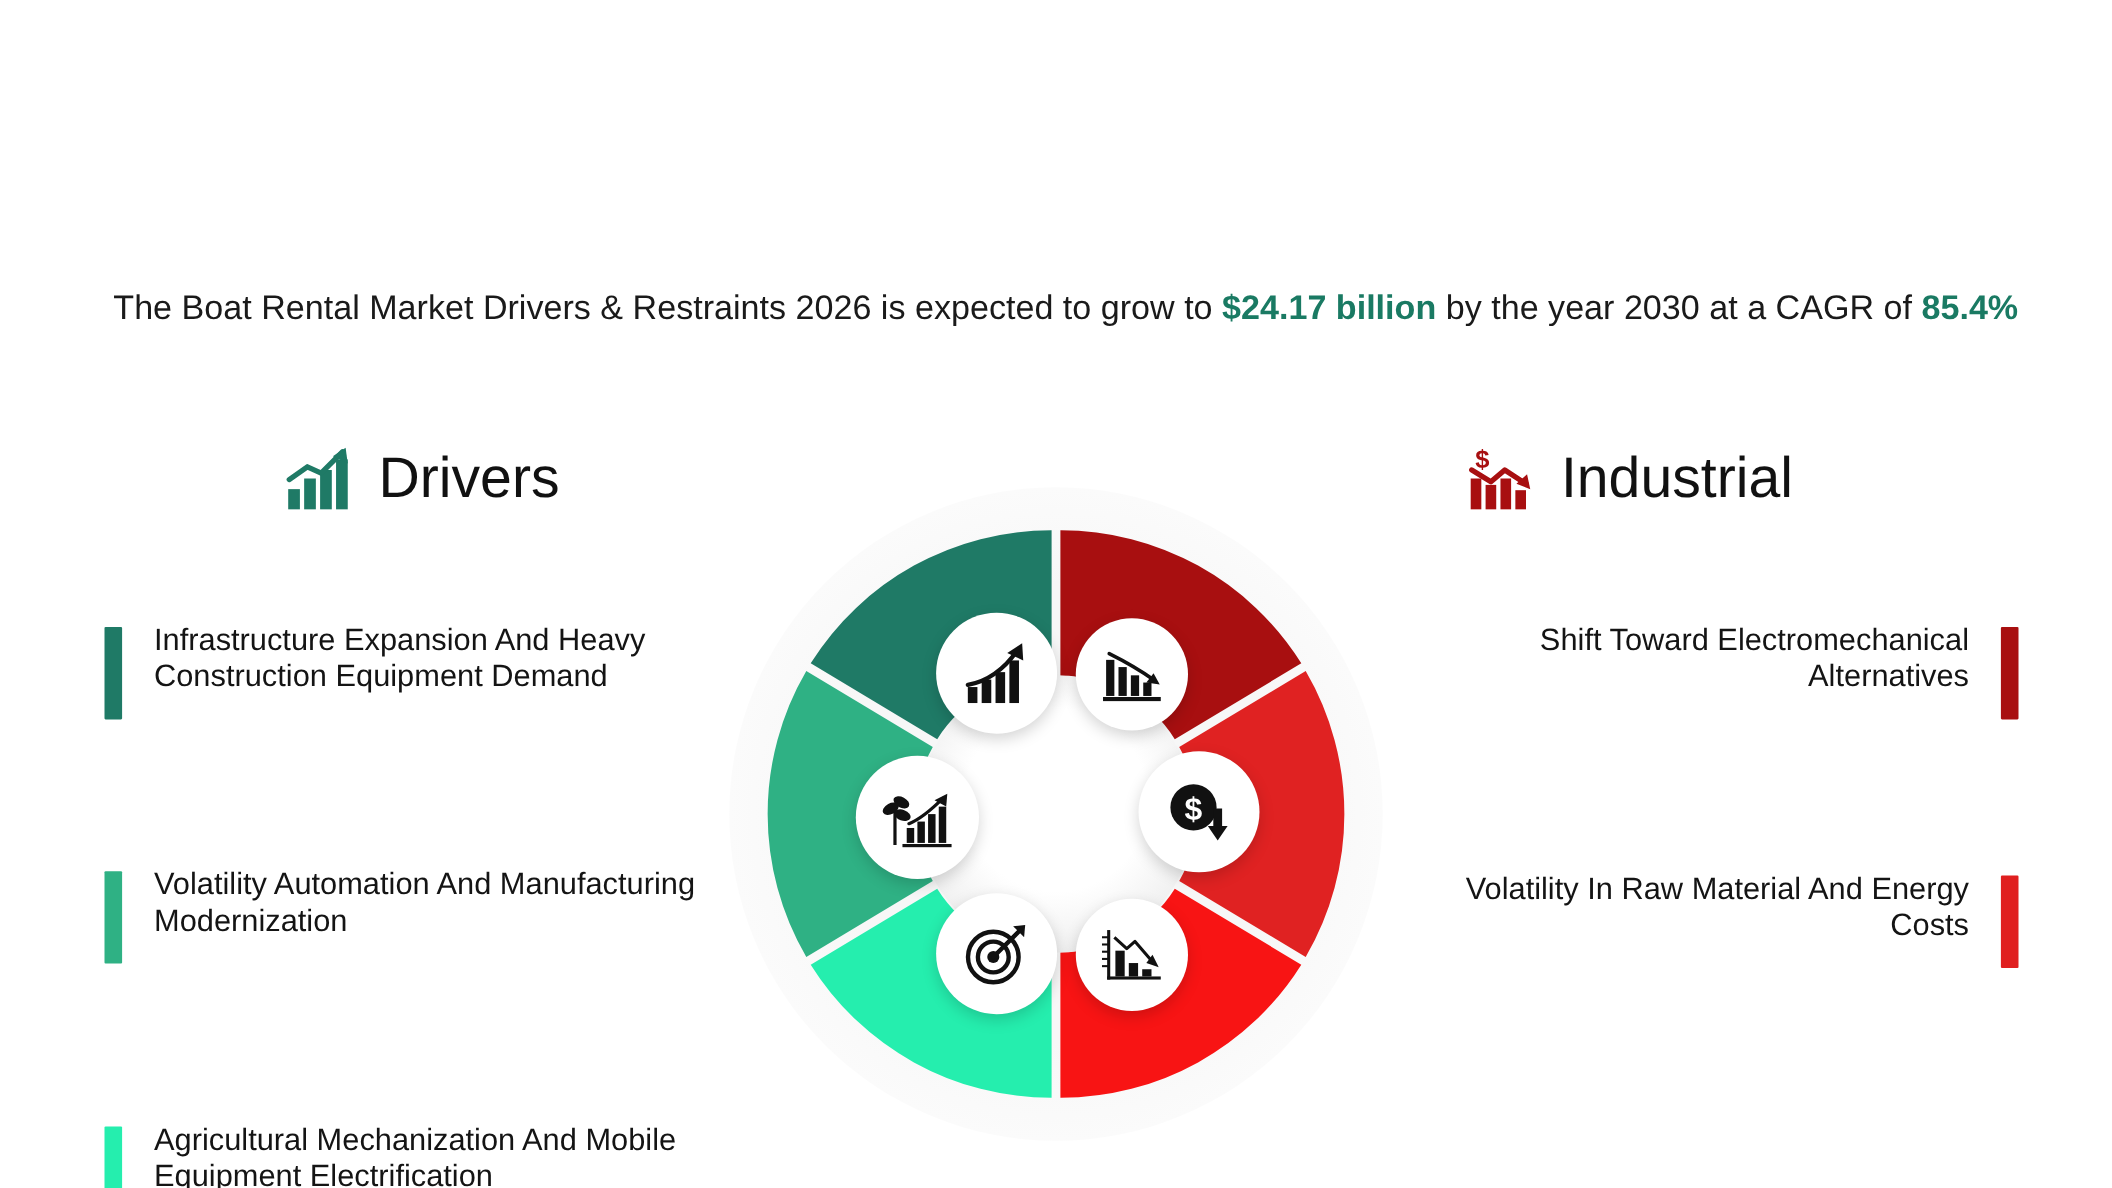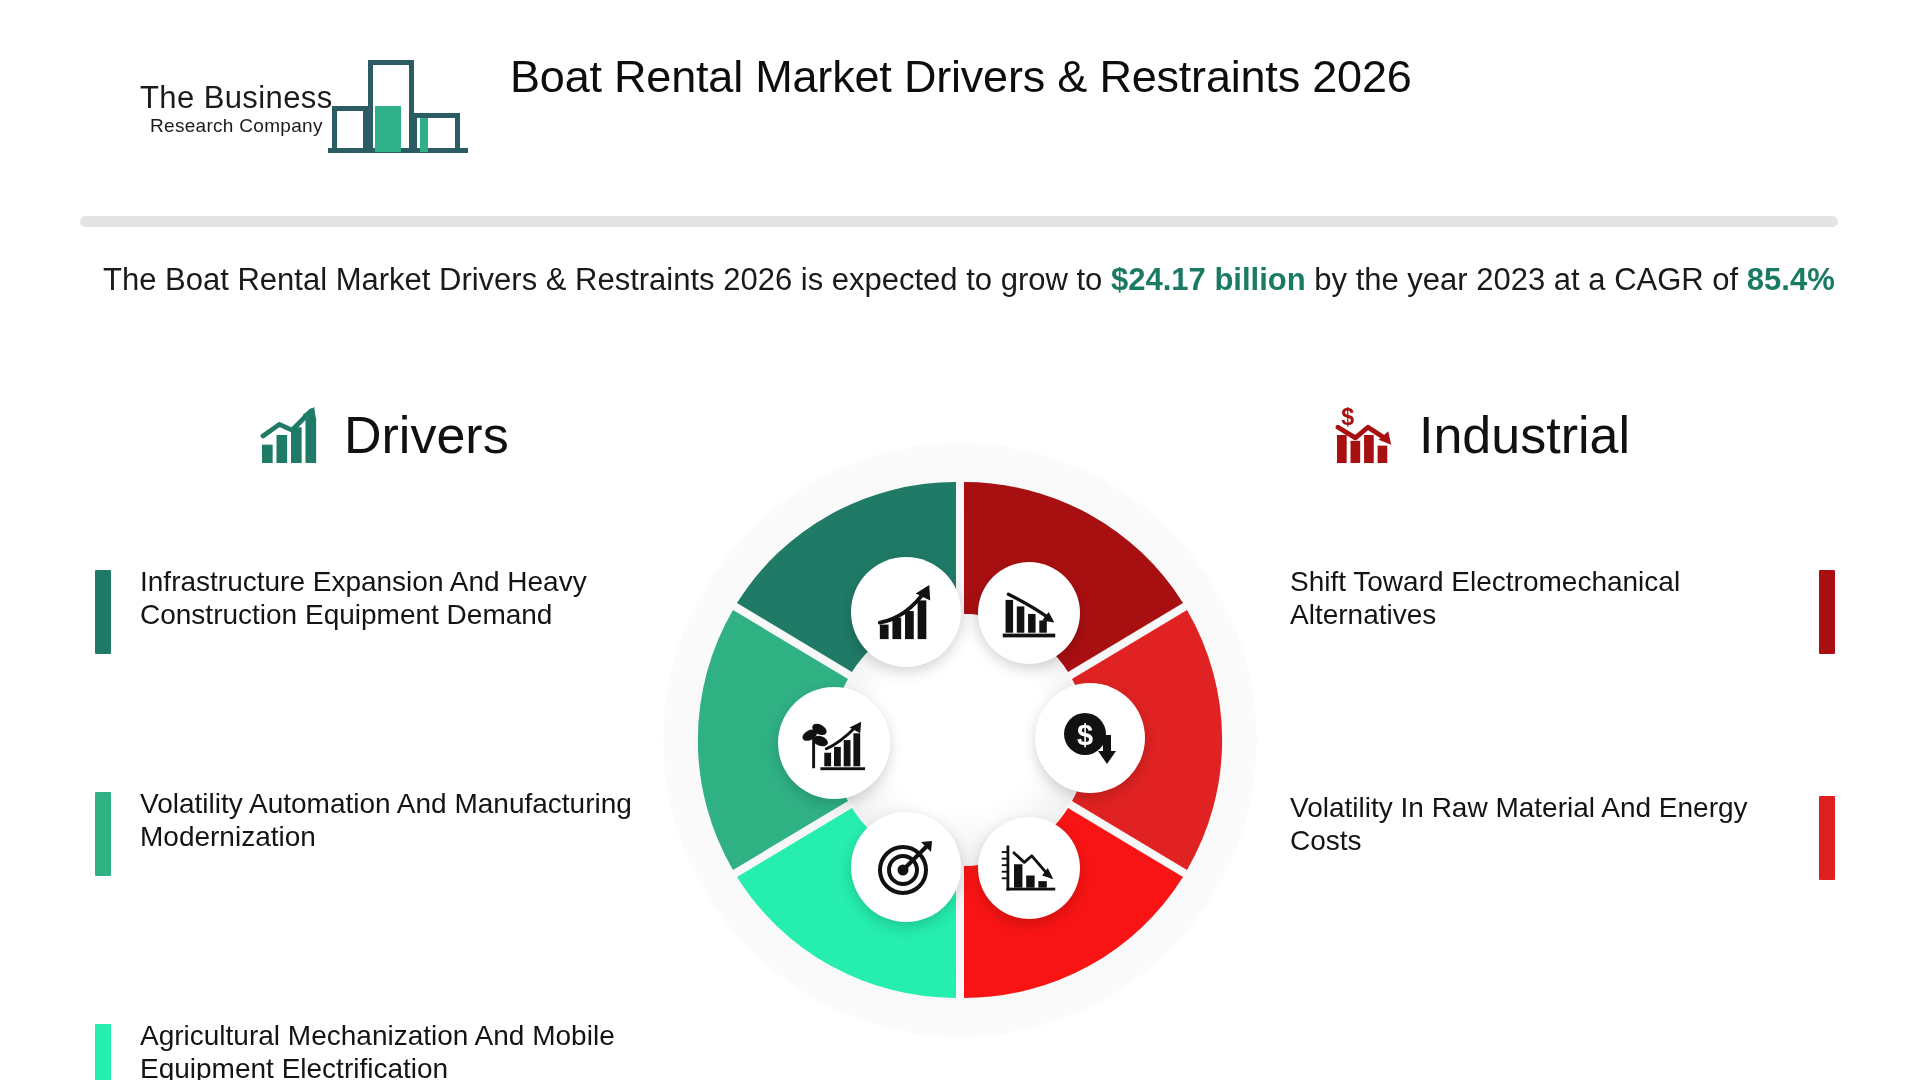--- a/index.html
+++ b/index.html
@@ -66,21 +66,21 @@
   .item-text {
     font-size: 28px; line-height: 1.17; color: #141414; font-weight: 400;
   }
   
   .item-left { margin-bottom: 44px; }
   .item-left .item-text { padding-left: 29px; text-align: left; }
   .item-left .bar { margin-top: 4px; margin-bottom: 4px; }
 
   
   .item-right { margin-bottom: 48px; justify-content: flex-end; }
-  .item-right .item-text { padding-right: 29px; }
+  .item-right .item-text { padding-right: 29px; text-align: right; }
   .item-right .bar { margin-top: 4px; margin-bottom: 4px; }
 
   .sp-1 { height: 96px; }
   .sp-2 { height: 86px; }
   .sp-3 { height: 96px; }
 
   
   .wheel { position: absolute; left: 660px; top: 440px; width: 600px; height: 600px; }
   .wheel svg { display:block; }
 
@@ -89,49 +89,23 @@
     background: #ffffff;
     box-shadow: 0 5px 14px rgba(0,0,0,0.17);
     display: flex; align-items: center; justify-content: center;
   }
 </style>
 </head>
 <body>
 
 <div class="page">
 
-  <div class="header">
-
-    <div class="logo">
-      <div class="logo-text-wrap">
-        <div class="logo-line1">The Business</div>
-        <div class="logo-line2">Research Company</div>
-      </div>
-      <svg class="logo-bars" width="140" height="106" viewBox="0 0 140 106">
-
-        <rect x="0" y="98" width="140" height="5" fill="#2b5c63"></rect>
-
-        <path d="M4 56 h36 v46 h-5 v-41 h-26 v41 h-5 z" fill="#2b5c63"></path>
-
-        <path d="M40 10 h46 v92 h-5 v-87 h-36 v87 h-5 z" fill="#2b5c63"></path>
-
-        <rect x="47" y="56" width="26" height="46" fill="#2fb088"></rect>
-
-        <path d="M84 63 h48 v39 h-5 v-34 h-38 v34 h-5 z" fill="#2b5c63"></path>
-
-        <rect x="92" y="68" width="8" height="34" fill="#2fb088"></rect>
-      </svg>
-    </div>
-
-    <div class="page-title">Boat Rental Market Drivers &amp; Restraints 2026</div>
-    <div class="divider"></div>
-  </div>
 
   <div class="intro">
-    <span>The Boat Rental Market Drivers &amp; Restraints 2026  is expected to grow to </span><span class="hl-green">$24.17 billion</span><span> by the year 2023 at a CAGR of </span><span class="hl-green">85.4%</span>
+    <span>The Boat Rental Market Drivers &amp; Restraints 2026  is expected to grow to </span><span class="hl-green">$24.17 billion</span><span> by the year 2030 at a CAGR of </span><span class="hl-green">85.4%</span>
   </div>
 
   <div class="col-left">
     <div class="col-head col-head-left">
       <svg class="head-icon" viewBox="0 0 64 60">
         <rect x="2" y="40" width="11" height="19" fill="#1f7a66"></rect>
         <rect x="17" y="30" width="11" height="29" fill="#1f7a66"></rect>
         <rect x="32" y="22" width="11" height="37" fill="#1f7a66"></rect>
         <rect x="47" y="12" width="11" height="47" fill="#1f7a66"></rect>
         <path d="M3 31 L20 19 L33 25 L53 5" stroke="#1f7a66" stroke-width="5" fill="none" stroke-linecap="round" stroke-linejoin="round"></path>

